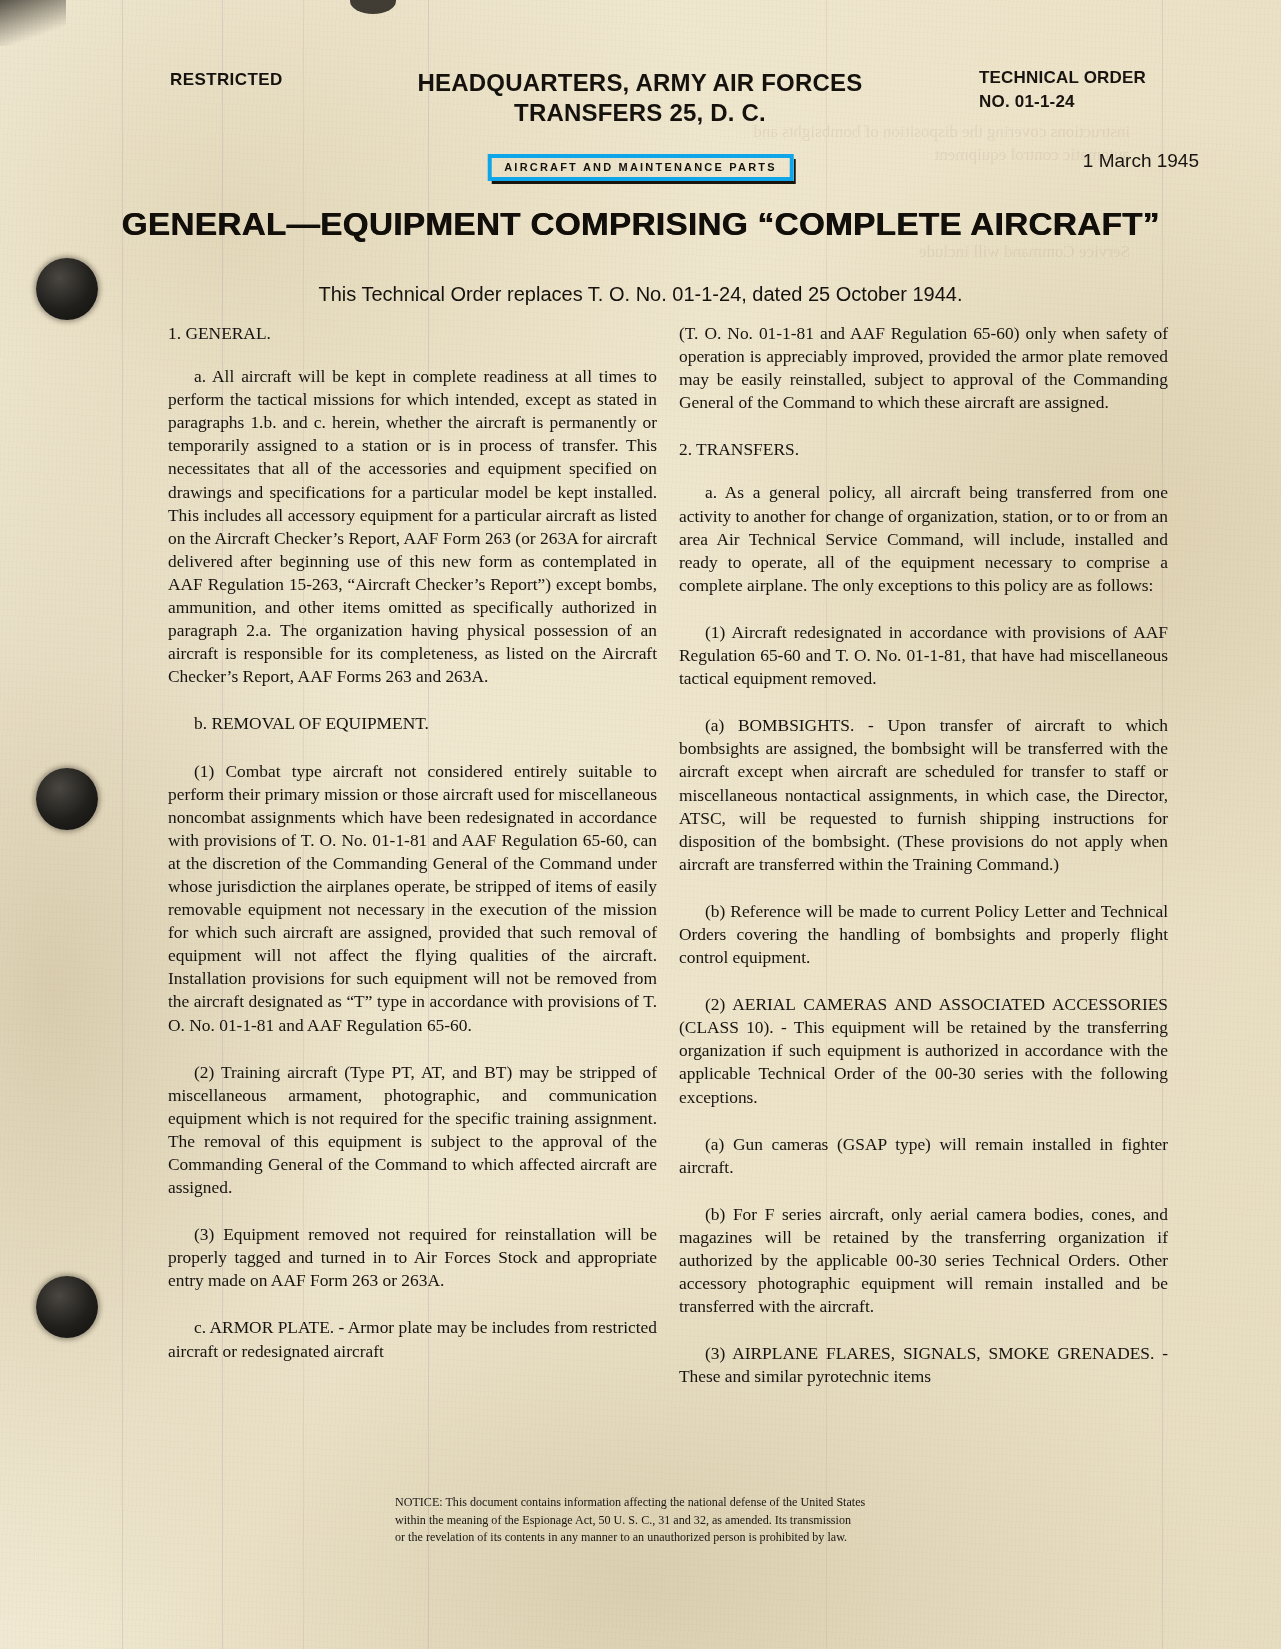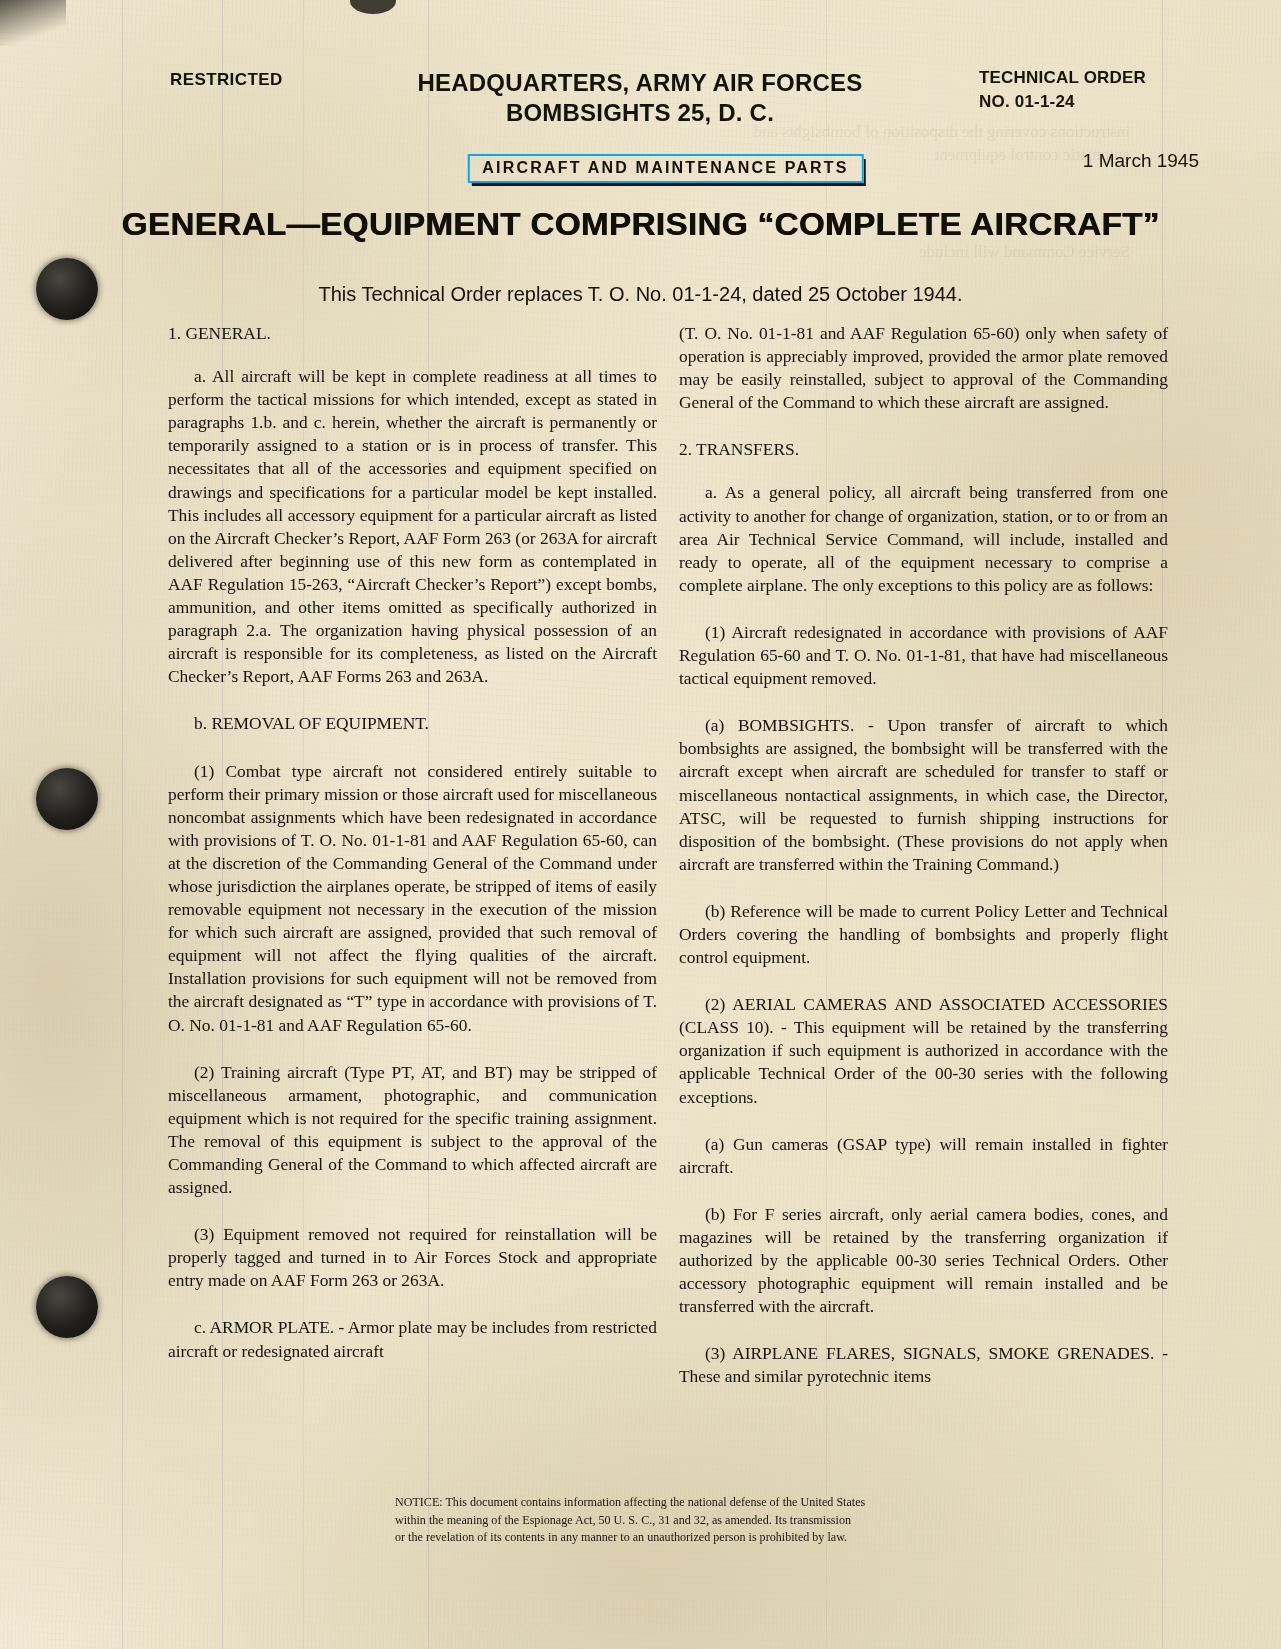--- a/index.html
+++ b/index.html
@@ -144,31 +144,30 @@
     font-family: Liberation Sans, sans-serif;
     font-size: 19px;
     white-space: nowrap;
   }
   
   .subject-box {
     position: absolute;
     left: 50%;
     transform: translateX(-50%);
     top: 154px;
-    border: 2px solid #0ea5e9;
+    border: 4px solid #0ea5e9;
     box-shadow: 3px 4px 0 -1px #18150f;
     padding: 3px 13px 4px 13px;
     font-family: "Liberation Sans", sans-serif;
     font-weight: bold;
-    font-size: 16px;
+    font-size: 11px;
     letter-spacing: 2.2px;
     color: #15120e;
     background: transparent;
     white-space: nowrap;
-    margin-left: 25px;
   }
   
   .doc-title {
     position: absolute;
     left: 0; right: 0;
     top: 206px;
     text-align: center;
     font-family: "Liberation Sans", sans-serif;
     font-weight: bold;
     font-size: 32px;
@@ -310,21 +309,21 @@
   <div class="ghost" style="left:700px; top:120px; width:430px;">instructions covering the disposition of bombsights and automatic control equipment</div>
   <div class="ghost" style="left:880px; top:240px; width:250px;">Service Command will include</div>
 
   <div class="content">
 
     <div class="header">
       <div class="hdr-restricted">RESTRICTED</div>
 
       <div class="hdr-center">
         <div>HEADQUARTERS, ARMY AIR FORCES</div>
-        <div>BOMBSIGHTS 25, D. C.</div>
+        <div>TRANSFERS 25, D. C.</div>
       </div>
 
       <div class="hdr-right">
         <div class="hdr-to-label">TECHNICAL ORDER</div>
         <div class="hdr-to-no">NO. 01-1-24</div>
       </div>
 
       <div class="hdr-date">1 March 1945</div>
     </div>
 

